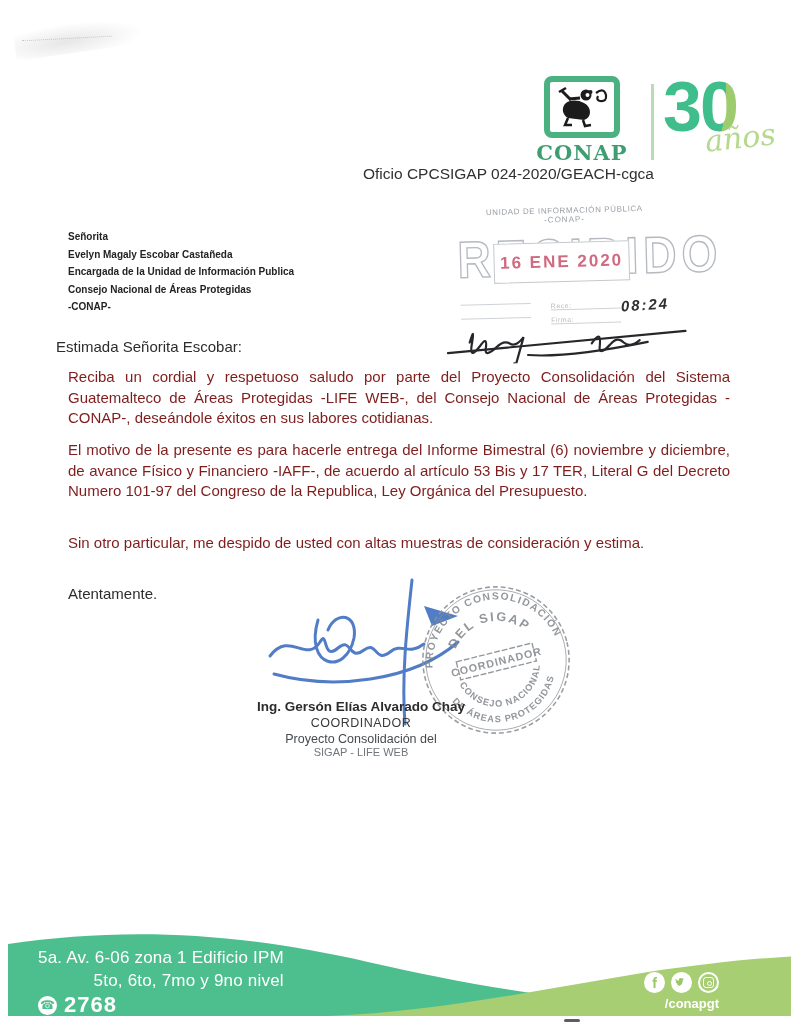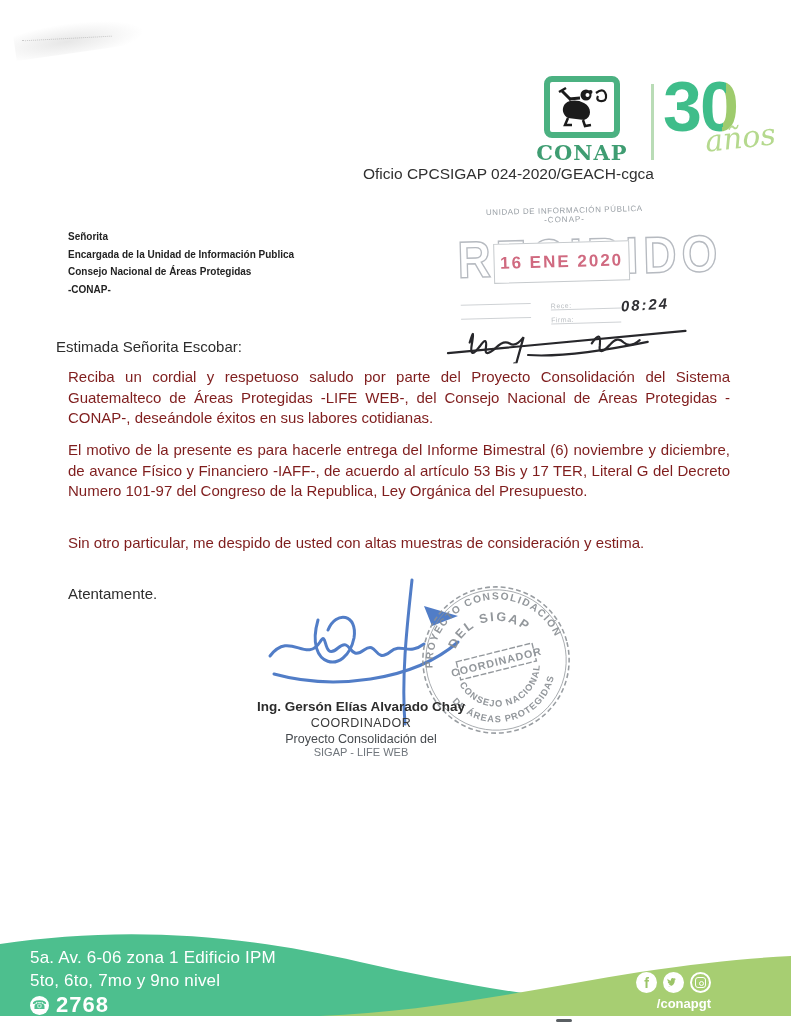--- a/index.html
+++ b/index.html
@@ -70,21 +70,21 @@
   
   .sig-svg { position:absolute; left:262px; top:576px; }
   .seal-svg { position:absolute; left:418px; top:582px; transform:rotate(-14deg); opacity:.88; }
   .signer { position:absolute; left:240px; top:699px; width:242px; text-align:center; }
   .signer-name { font-size:13.5px; font-weight:bold; color:#2c2c2c; }
   .signer-title { font-size:12.5px; letter-spacing:.5px; color:#3a3a3a; margin-top:2px; }
   .signer-org1 { font-size:12.5px; color:#464a4e; margin-top:2px; }
   .signer-org2 { font-size:11px; color:#70767c; margin-top:0; }
 
   
-  .footer { position:absolute; left:0; bottom:0; width:739px; height:98px; }
+  .footer { position:absolute; left:8px; bottom:0; width:739px; height:98px;text-align:right; }
   .footer svg.waves { position:absolute; left:0; top:0; }
   .footer-address { position:absolute; left:30px; top:20px; z-index:2; color:#ffffff;
     font-size:17px; line-height:23px; letter-spacing:.2px; }
   .footer-phone { position:absolute; left:30px; top:66px; z-index:2; display:flex;
     align-items:center; gap:7px; }
   .phone-circle { width:19px; height:19px; border-radius:50%; background:#ffffff;
     display:flex; align-items:center; justify-content:center; font-size:12px; color:#4dbf8e; }
   .phone-number { font-size:22px; font-weight:bold; letter-spacing:1px; color:#ffffff; }
   .footer-social { position:absolute; right:28px; top:46px; z-index:2; display:flex; gap:6px; }
   .soc { width:21px; height:21px; border-radius:50%; display:flex; align-items:center; justify-content:center; }
@@ -128,20 +128,21 @@
   <div class="logo-divider"></div>
   <div class="anniv">
     <div class="anniv-number">30</div>
     <div class="anniv-word">años</div>
   </div>
 
   <div class="oficio-line">Oficio CPCSIGAP 024-2020/GEACH-cgca</div>
 
   <div class="recipient">
     <div>Señorita</div>
+    <div>Evelyn Magaly Escobar Castañeda</div>
     <div>Encargada de la Unidad de Información Publica</div>
     <div>Consejo Nacional de Áreas Protegidas</div>
     <div>-CONAP-</div>
   </div>
 
   <div class="rstamp">
     <div class="rstamp-office">UNIDAD DE INFORMACIÓN PÚBLICA</div>
     <div class="rstamp-org">-CONAP-</div>
     <div class="recibido-zone">
       <div class="recibido-word">RECIBIDO</div>

